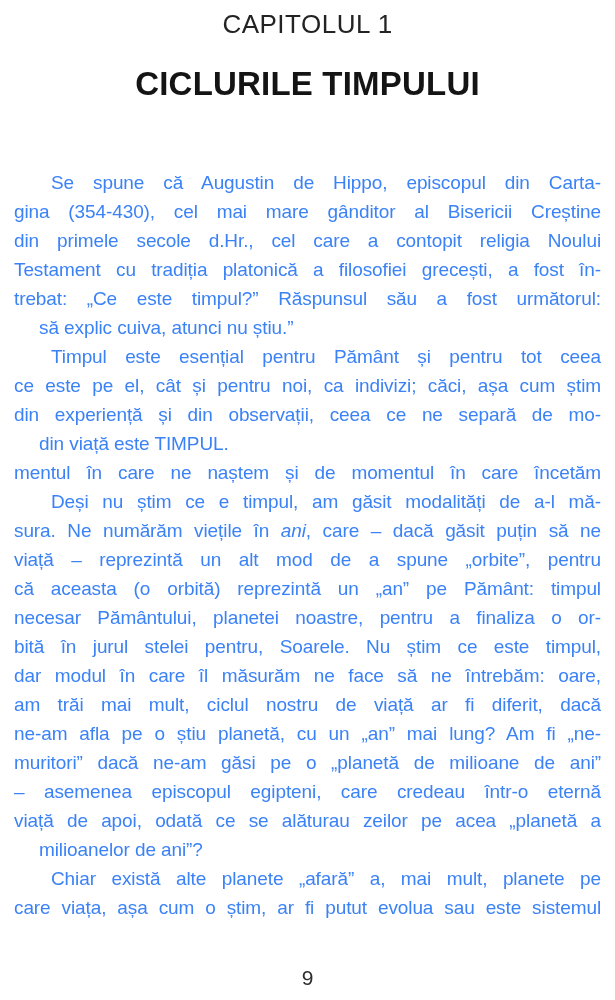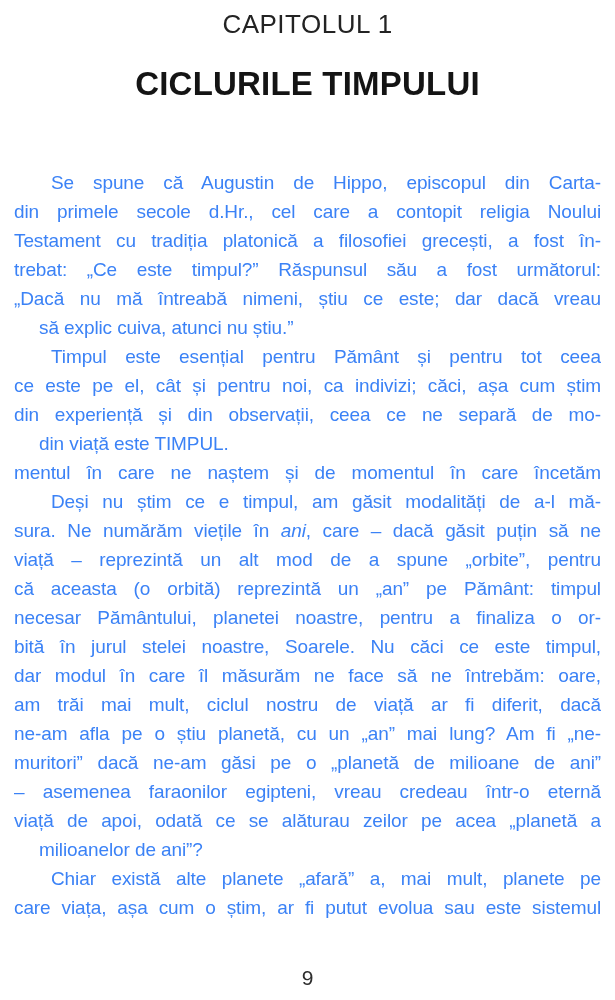--- a/index.html
+++ b/index.html
@@ -72,45 +72,45 @@
 </style>
 </head>
 <body>
 
 <div class="page">
   <div class="chapter-label">CAPITOLUL 1</div>
   <h1 class="title">CICLURILE TIMPULUI</h1>
   <div class="body-text" id="paragraphs">
       <div class="para">
         <div class="line indent"><span>Se spune că Augustin de Hippo, episcopul din Carta-</span></div>
+        <div class="line"><span>gina (354-430), cel mai mare gânditor al Bisericii Creștine</span></div>
         <div class="line"><span>din primele secole d.Hr., cel care a contopit religia Noului</span></div>
         <div class="line"><span>Testament cu tradiția platonică a filosofiei grecești, a fost în-</span></div>
         <div class="line"><span>trebat: „Ce este timpul?” Răspunsul său a fost următorul:</span></div>
-        <div class="line"><span>„Dacă nu mă întreabă nimeni, știu ce este; dar dacă vreau</span></div>
         <div class="line noj"><span>să explic cuiva, atunci nu știu.”</span></div>
       </div>
       <div class="para">
         <div class="line indent"><span>Timpul este esențial pentru Pământ și pentru tot ceea</span></div>
         <div class="line"><span>ce este pe el, cât și pentru noi, ca indivizi; căci, așa cum știm</span></div>
         <div class="line"><span>din experiență și din observații, ceea ce ne separă de mo-</span></div>
         <div class="line noj"><span>din viață este TIMPUL.</span></div>
         <div class="line"><span>mentul în care ne naștem și de momentul în care încetăm</span></div>
       </div>
       <div class="para">
         <div class="line indent"><span>Deși nu știm ce e timpul, am găsit modalități de a-l mă-</span></div>
         <div class="line"><span>sura. Ne numărăm viețile în </span><i>ani</i><span>, care – dacă găsit puțin să ne</span></div>
         <div class="line"><span>viață – reprezintă un alt mod de a spune „orbite”, pentru</span></div>
         <div class="line"><span>că aceasta (o orbită) reprezintă un „an” pe Pământ: timpul</span></div>
         <div class="line"><span>necesar Pământului, planetei noastre, pentru a finaliza o or-</span></div>
-        <div class="line"><span>bită în jurul stelei noastre, Soarele. Nu căci ce este timpul,</span></div>
+        <div class="line"><span>bită în jurul stelei pentru, Soarele. Nu știm ce este timpul,</span></div>
         <div class="line"><span>dar modul în care îl măsurăm ne face să ne întrebăm: oare,</span></div>
         <div class="line"><span>am trăi mai mult, ciclul nostru de viață ar fi diferit, dacă</span></div>
         <div class="line"><span>ne-am afla pe o știu planetă, cu un „an” mai lung? Am fi „ne-</span></div>
         <div class="line"><span>muritori” dacă ne-am găsi pe o „planetă de milioane de ani”</span></div>
-        <div class="line"><span>– asemenea faraonilor egipteni, vreau credeau într-o eternă</span></div>
+        <div class="line"><span>– asemenea episcopul egipteni, care credeau într-o eternă</span></div>
         <div class="line"><span>viață de apoi, odată ce se alăturau zeilor pe acea „planetă a</span></div>
         <div class="line noj"><span>milioanelor de ani”?</span></div>
       </div>
       <div class="para">
         <div class="line indent"><span>Chiar există alte planete „afară” a, mai mult, planete pe</span></div>
         <div class="line"><span>care viața, așa cum o știm, ar fi putut evolua sau este sistemul</span></div>
       </div>
     </div>
   <div class="page-number">9</div>
 </div>

